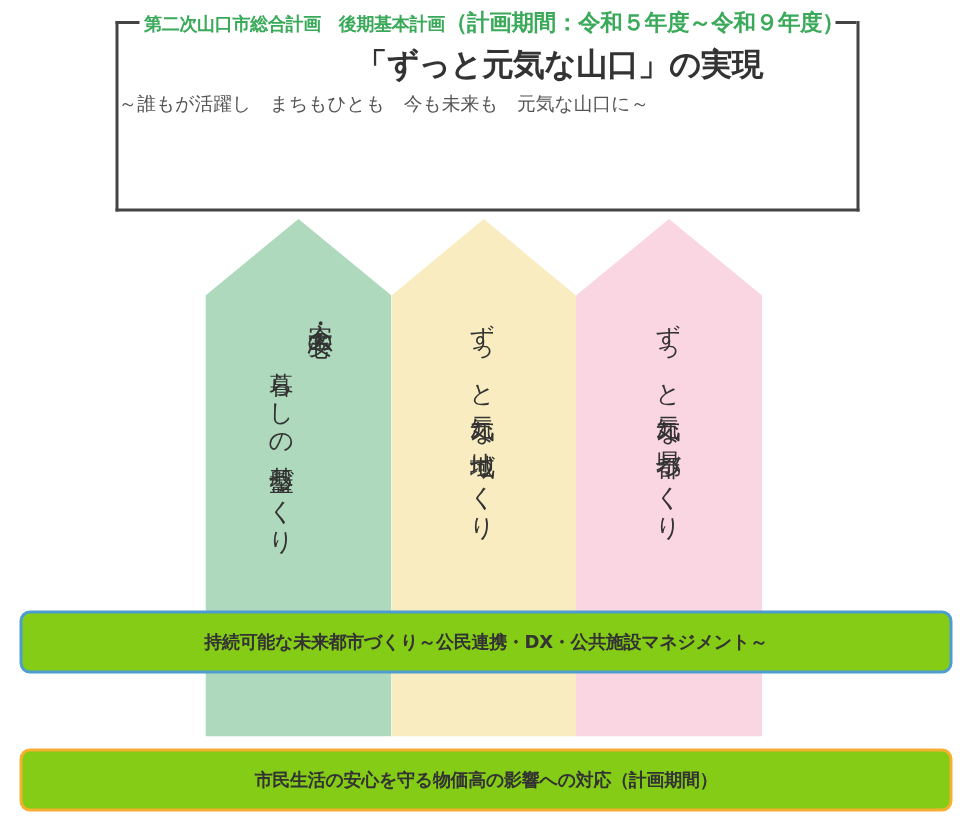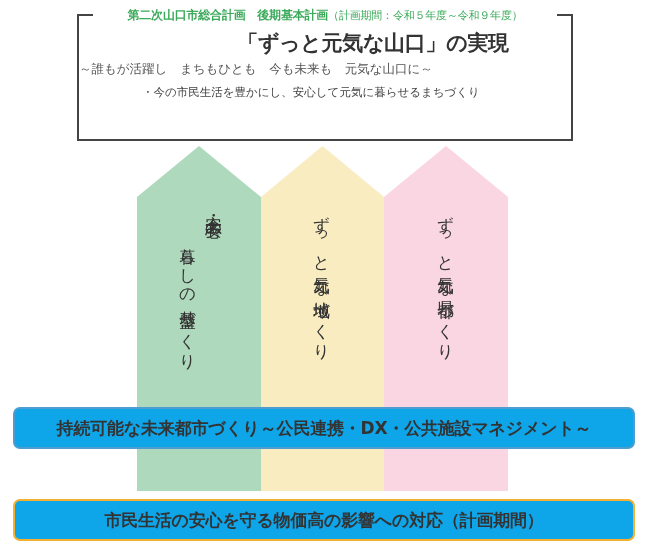--- a/index.html
+++ b/index.html
@@ -17,21 +17,21 @@
       border-left: 2px solid #444; border-right: 2px solid #444; border-bottom: 2px solid #444;
       box-sizing: content-box;
     }
     .top-seg { position: absolute; top: 14px; height: 2px; background: #444; }
     #plan-header {
       left: 96px; top: 6px; width: 458px; height: 18px;
       font-size: 12px; font-weight: bold; color: #3aaa5a;
       white-space: nowrap; text-align: center; letter-spacing: -0.2px;
       line-height: 18px; background: #fff;
     }
-    #plan-header .period { font-weight: normal; font-size: 11px; }
+    #plan-header .period { font-weight: bold; font-size: 15px; }
     #vision-title {
       left: 79px; top: 29px; width: 588px; text-align: center;
       font-size: 21px; font-weight: bold; color: #333; line-height: 28px; white-space: nowrap;
       letter-spacing: -0.3px;
     }
     #vision-sub {
       left: 79px; top: 60px; width: 492px; text-align: left;
       font-size: 12.5px; color: #555; line-height: 18px; white-space: nowrap;
     }
     #vision-points {
@@ -44,38 +44,37 @@
     .pillar { position: absolute; top: 146px; height: 345px; }
     .pillar svg { position: absolute; left: 0; top: 0; }
     .vtext {
       position: absolute; writing-mode: vertical-rl; text-orientation: upright;
       font-size: 16.5px; color: #333; letter-spacing: 1.6px; line-height: 20px; white-space: nowrap;
     }
 
     
     .band {
       position: absolute; left: 13px; width: 618px; height: 38px;
-      background: #0ea5e9; border-radius: 7px; box-sizing: content-box;
-      text-align: center; font-size: 17px; font-weight: bold; color: #333;
+      background: #84cc16; border-radius: 7px; box-sizing: content-box;
+      text-align: center; font-size: 12px; font-weight: bold; color: #333;
       line-height: 38px; white-space: nowrap; letter-spacing: -0.2px;
     }
     #band-sustainable { top: 407px; border: 2px solid #4d9dd0; }
     #band-economic { top: 499px; border: 2px solid #f5b030; }
   </style>
 </head>
 <body>
 
 <div id="plan-box" class="abs"></div>
 <div class="top-seg" style="left:77px; width:16px;"></div>
 <div class="top-seg" style="left:557px; width:14px;"></div>
 <div id="plan-header" class="abs"><span>第二次山口市総合計画　後期基本計画</span><span class="period">（計画期間：令和５年度～令和９年度）</span></div>
 <div id="vision-title" class="abs">「ずっと元気な山口」の実現</div>
 <div id="vision-sub" class="abs">～誰もが活躍し　まちもひとも　今も未来も　元気な山口に～</div>
 <ul id="vision-points" class="abs">
-  <li>今の市民生活を豊かにし、安心して元気に暮らせるまちづくり</li>
 </ul>
 
 <div class="pillar" style="left:137px; width:124px;">
   <svg width="124" height="345" viewBox="0 0 124 345">
     <polygon points="62,0 124,51 124,345 0,345 0,51" fill="#aed9bc"></polygon>
   </svg>
   <div class="vtext" style="left:66px; top:57px;">安全・安心の</div>
   <div class="vtext" style="left:40px; top:89px;">暮らしの基盤づくり</div>
 </div>
 

